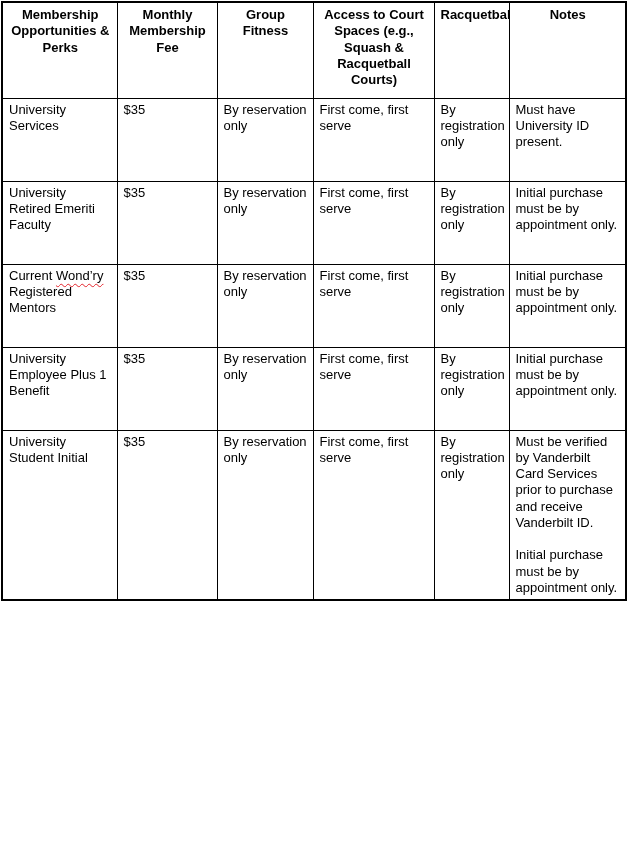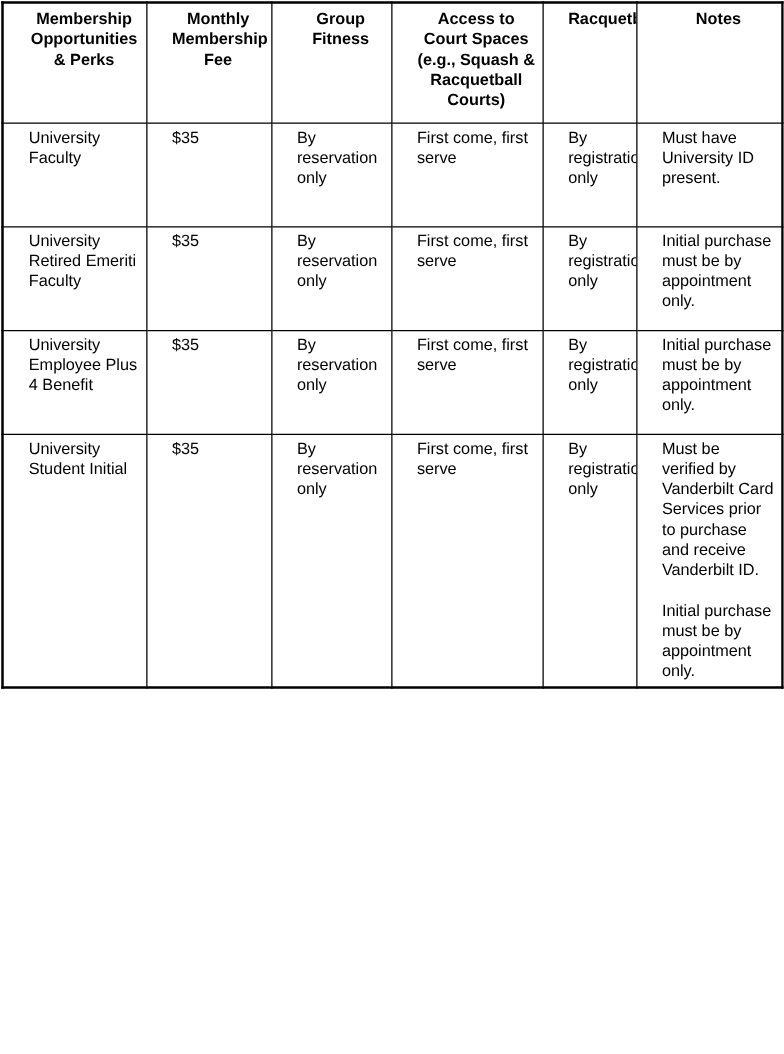--- a/index.html
+++ b/index.html
@@ -25,21 +25,21 @@
     width: 624px;
     border: 2px solid #000000;
   }
   table.membership th,
   table.membership td {
     border: 1px solid #000000;
     vertical-align: top;
     box-sizing: border-box;
     font-size: 13px;
     line-height: 1.25;
-    padding: 3px 5px 3px 20px;
+    padding: 3px 5px 3px 6px;
     overflow: hidden;
   }
   table.membership th {
     font-weight: bold;
     text-align: center;
     padding-top: 4px;
   }
   table.membership td {
     font-weight: normal;
     text-align: left;
@@ -75,37 +75,45 @@
         <th>Membership Opportunities &amp; Perks</th>
         <th>Monthly Membership Fee</th>
         <th>Group Fitness</th>
         <th>Access to Court Spaces (e.g., Squash &amp; Racquetball Courts)</th>
         <th>Racquetball</th>
         <th>Notes</th>
       </tr>
     </thead>
     <tbody>
       <tr>
-        <td>University Faculty</td>
+        <td>University Services</td>
         <td>$35</td>
         <td>By reservation only</td>
         <td>First come, first serve</td>
         <td>By registration only</td>
         <td>Must have University ID present.</td>
       </tr>
       <tr>
         <td>University Retired Emeriti Faculty</td>
         <td>$35</td>
         <td>By reservation only</td>
         <td>First come, first serve</td>
         <td>By registration only</td>
         <td>Initial purchase must be by appointment only.</td>
       </tr>
       <tr>
-        <td>University Employee Plus 4 Benefit</td>
+        <td><span>Current </span><span class="squiggle">Wond’ry</span><span> Registered Mentors</span></td>
+        <td>$35</td>
+        <td>By reservation only</td>
+        <td>First come, first serve</td>
+        <td>By registration only</td>
+        <td>Initial purchase must be by appointment only.</td>
+      </tr>
+      <tr>
+        <td>University Employee Plus 1 Benefit</td>
         <td>$35</td>
         <td>By reservation only</td>
         <td>First come, first serve</td>
         <td>By registration only</td>
         <td>Initial purchase must be by appointment only.</td>
       </tr>
       <tr>
         <td>University Student Initial</td>
         <td>$35</td>
         <td>By reservation only</td>

